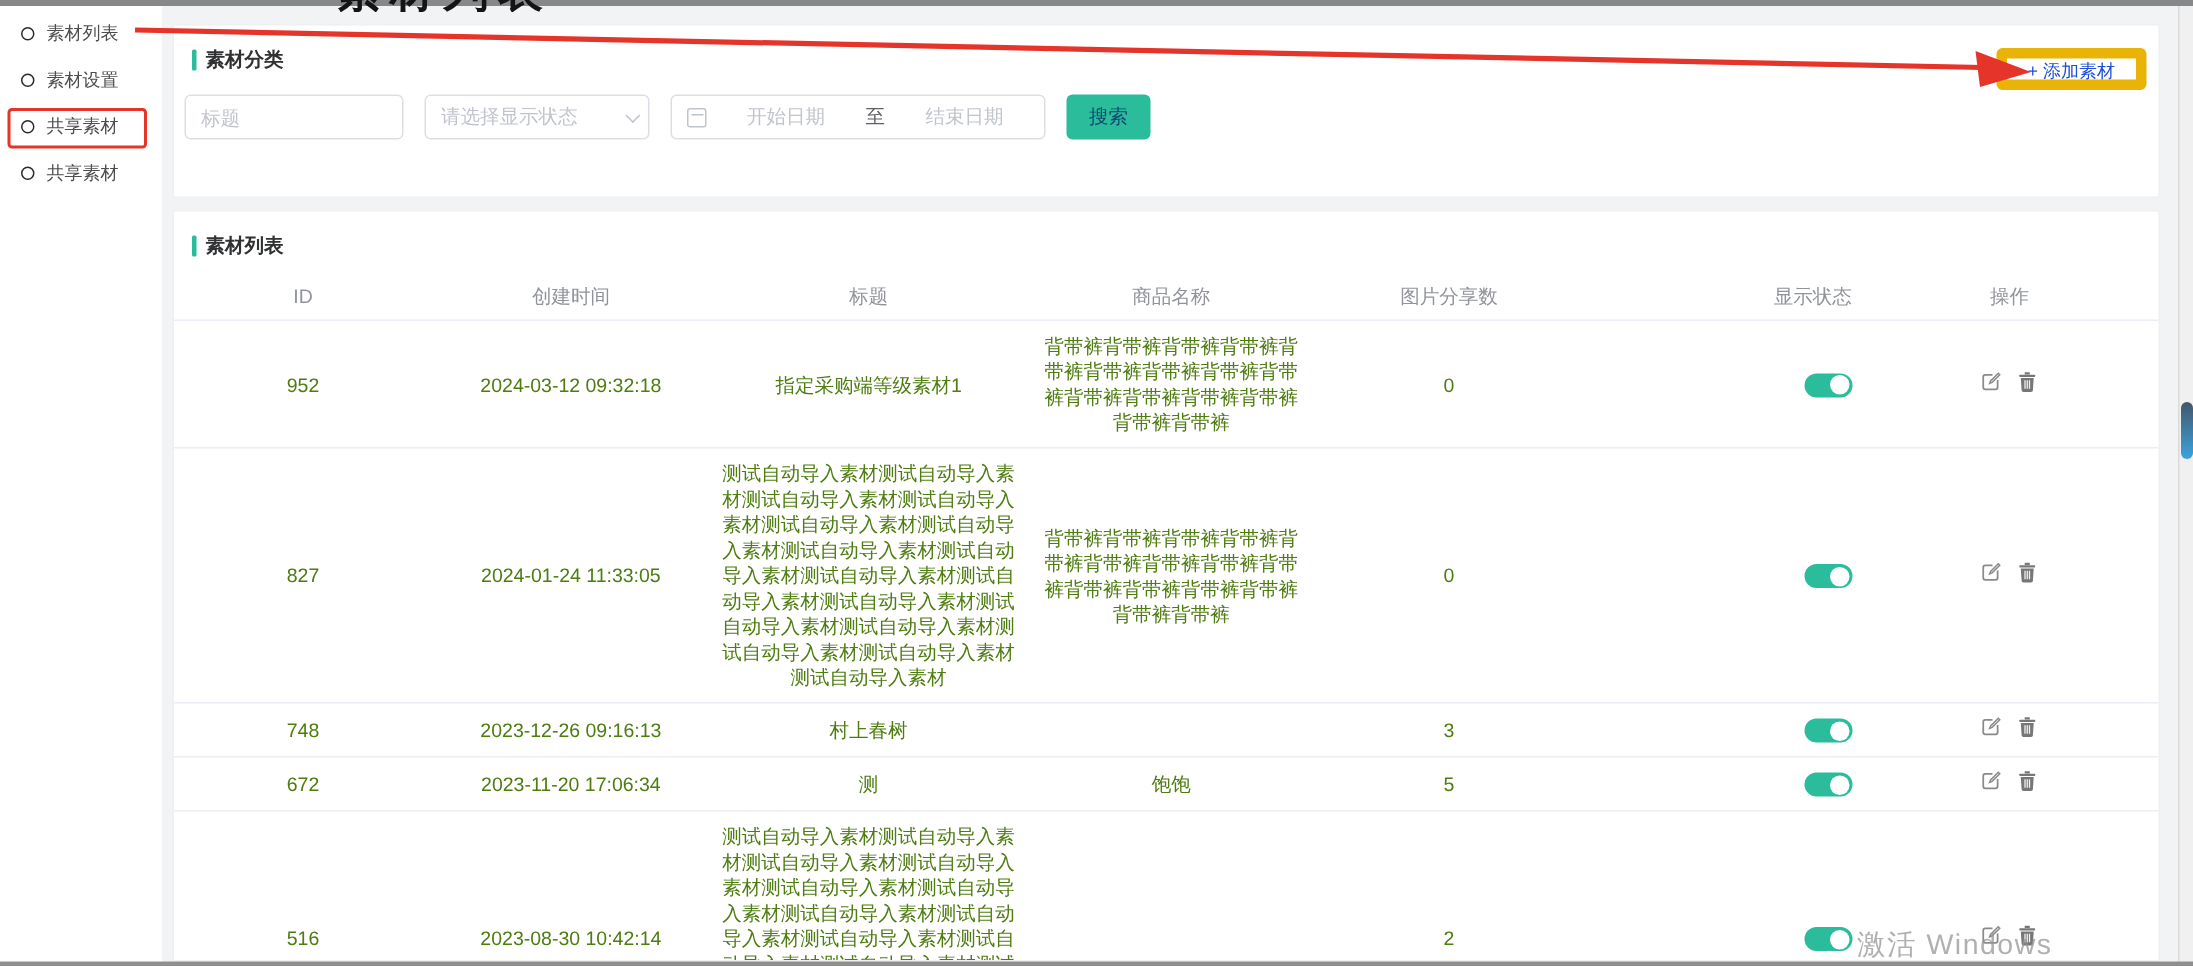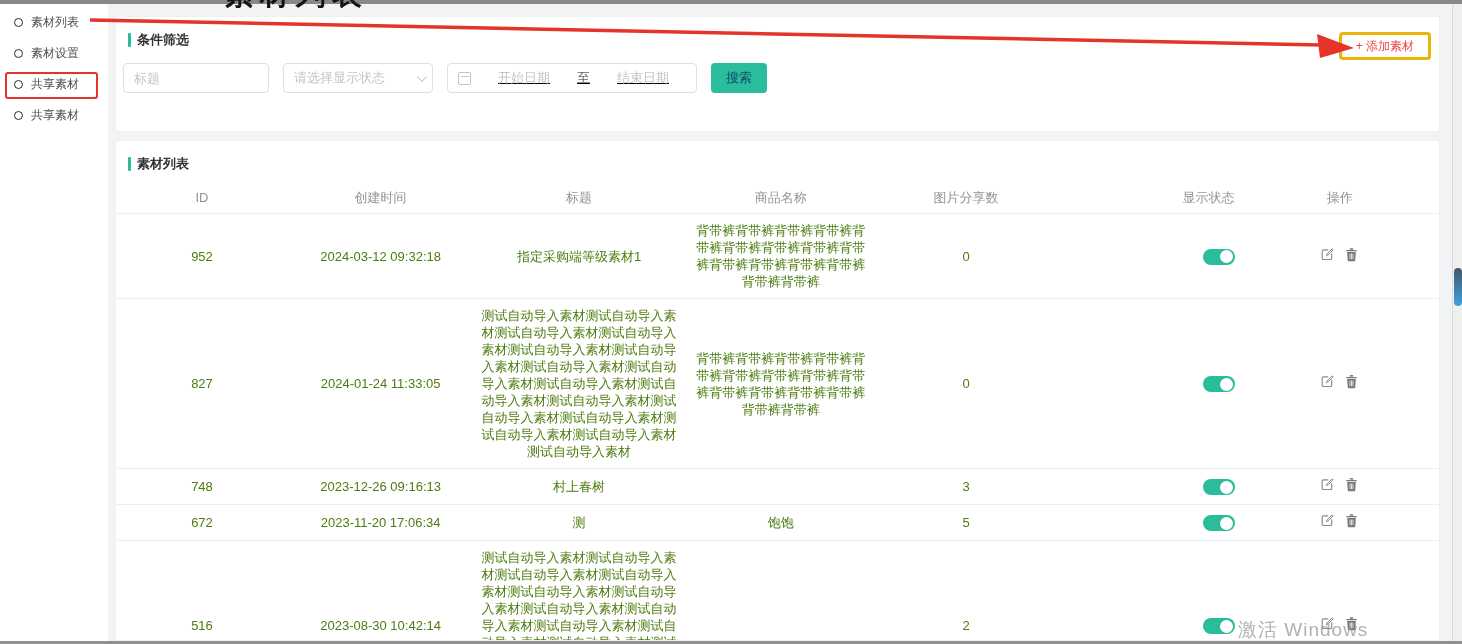--- a/index.html
+++ b/index.html
@@ -33,27 +33,27 @@
 
   
   .filter-row { position:absolute; left:7px; top:46px; display:flex; align-items:center; gap:14px; }
   .f-input, .f-select, .f-dates { height:30px; border:1px solid #dcdfe6; border-radius:4px; background:#fff; display:flex; align-items:center; }
   .f-input { width:146px; }
   .f-input input { border:none; outline:none; width:100%; padding:0 10px; font-size:13px; color:#606266; background:transparent; font-family:inherit; }
   .f-input input::placeholder { color:#c0c4cc; }
   .f-select { width:150px; padding:0 8px 0 10px; justify-content:space-between; cursor:pointer; }
   .ph { font-size:13px; color:#c0c4cc; }
   .chevron { width:7px; height:7px; border-right:1.4px solid #c0c4cc; border-bottom:1.4px solid #c0c4cc; transform:rotate(45deg) translateY(-2px); }
-  .f-dates { width:250px; padding:0 10px; gap:10px; cursor:text;text-decoration:underline; }
+  .f-dates { width:250px; padding:0 10px; gap:10px; cursor:text; }
   .cal-icon { width:13px; height:13px; border:1.3px solid #c0c4cc; border-radius:2px; position:relative; flex:none; }
   .cal-icon:before { content:""; position:absolute; left:1.5px; right:1.5px; top:3px; border-top:1.3px solid #c0c4cc; }
   .date-ph { font-size:13px; color:#c0c4cc; flex:1; text-align:center; }
   .date-sep { font-size:13px; color:#606266; }
   .search-btn { height:30px; padding:0 15px; background:#2bbc9c; color:#0c4a6e; font-size:13px; border:none; border-radius:4px; cursor:pointer; font-family:inherit; }
-  .add-btn { position:absolute; top:15px; right:8px; height:28px; padding:0 14px; background:#fff; border:3px solid #eab308; border-radius:4px; color:#ef4444; font-size:12px; cursor:pointer; font-family:inherit; }
+  .add-btn { position:absolute; top:15px; right:8px; height:28px; padding:0 14px; background:#fff; border:7px solid #eab308; border-radius:4px; color:#1d4ed8; font-size:12px; cursor:pointer; font-family:inherit; }
 
   
   .tbl { position:absolute; left:0; top:40px; width:100%; }
   .trow { display:flex; align-items:center; border-bottom:1px solid #ebeef5; padding:8px 0; min-height:33px; }
   .trow.head { border-bottom:1px solid #ebeef5; padding:6px 0; }
   .tcell { font-size:13px; color:#4d7c0f; text-align:center; line-height:17px; word-break:break-all; padding:0 6px; }
   .head .tcell { color:#909399; }
   .col-id{width:13%;} .col-created{width:14%;} .col-title{width:16%;} .col-product{width:14.5%;}
   .col-shares{width:13.5%;} .col-status{width:14%;text-align:right;} .col-actions{width:15%;}
 
@@ -101,21 +101,21 @@
       <span class="side-label">共享素材</span>
     </div>
   </div>
   <div class="anno-box"></div>
 
   <div class="content">
 
     <div class="card filter-card">
       <div class="section-head">
         <span class="section-bar"></span>
-        <span class="section-title">条件筛选</span>
+        <span class="section-title">素材分类</span>
       </div>
       <div class="filter-row">
         <div class="f-input">
           <input type="text" placeholder="标题" style="">
         </div>
         <div class="f-select">
           <span class="ph">请选择显示状态</span>
           <span class="chevron"></span>
         </div>
         <div class="f-dates">

